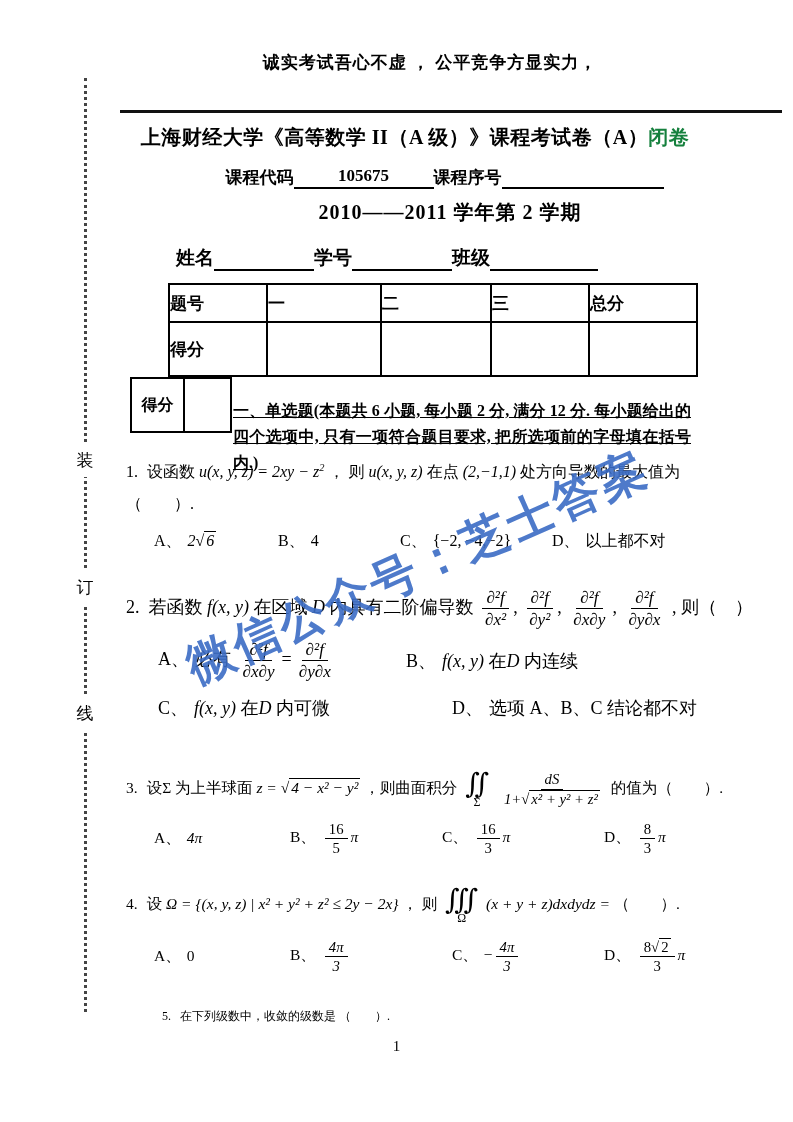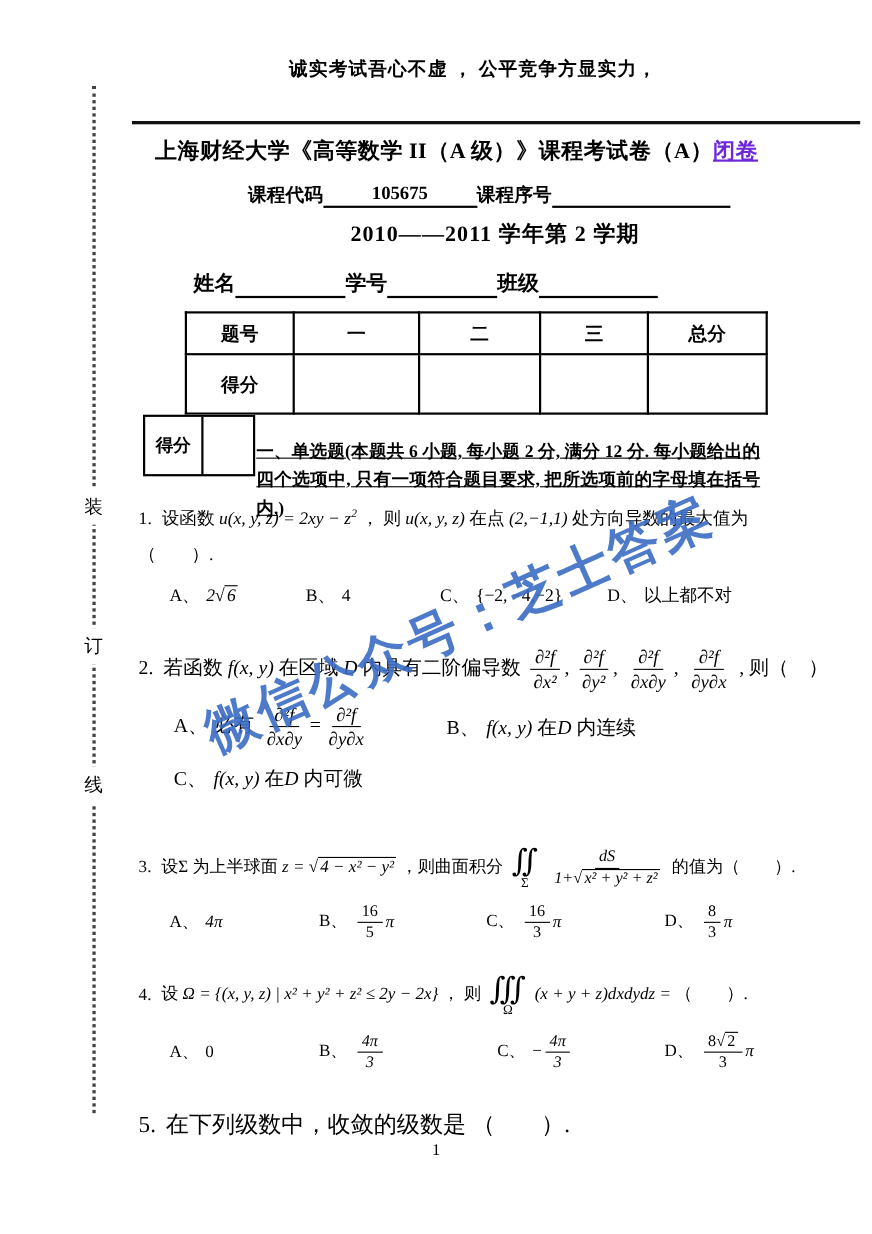--- a/index.html
+++ b/index.html
@@ -10,54 +10,54 @@
   .binding{position:absolute;left:84px;top:78px;height:934px;border-left:3px dotted #444;z-index:1;}
   .bchar{position:absolute;left:73px;width:24px;text-align:center;background:#fff;
          font-size:17px;padding:5px 0;z-index:2;}
 
   
   .motto{position:absolute;top:50px;left:90px;width:680px;text-align:center;
          font-weight:bold;font-size:17px;line-height:1.55;letter-spacing:1px;}
   .rule{position:absolute;top:110px;left:120px;width:662px;height:3px;background:#111;}
   .title{position:absolute;top:124px;left:70px;width:690px;text-align:center;
          font-size:20px;font-weight:bold;letter-spacing:0.5px;}
-  .red{color:#6d28d9;text-decoration:underline;}
+  .red{color:#15803d;}
   .courseline{position:absolute;top:166px;left:0;width:100%;text-align:center;
               font-size:17px;font-weight:bold;padding-left:48px;}
   .blank{display:inline-block;border-bottom:2.5px solid #000;height:21px;
          vertical-align:bottom;text-align:center;}
   .w140{width:140px;} .w160{width:162px;} .w100{width:100px;} .w108{width:108px;}
   .semester{position:absolute;top:199px;left:120px;width:660px;text-align:center;
             font-size:20px;font-weight:bold;letter-spacing:1px;}
   .nameline{position:absolute;top:245px;left:176px;font-size:19px;font-weight:bold;}
 
   
   table.scoretable{position:absolute;top:283px;left:168px;border-collapse:collapse;}
-  table.scoretable td{border:2.5px solid #000;text-align:center;font-weight:bold;
+  table.scoretable td{border:2.5px solid #000;text-align:left;font-weight:bold;
                       font-size:17px;padding:0;margin-left:12px;}
   .tr-head td{height:36px;}
   .tr-score td{height:52px;}
   .c0{width:96px;} .c1{width:112px;} .c2{width:108px;} .c3{width:96px;} .c4{width:106px;}
 
   
   .scorebox{position:absolute;top:377px;left:130px;width:102px;height:56px;
             border:2.5px solid #000;box-sizing:border-box;display:flex;background:#fff;}
   .sb-label{width:51px;border-right:2.5px solid #000;display:flex;align-items:center;
             justify-content:center;font-weight:bold;font-size:16px;}
   .sb-value{flex:1;}
   .sec1{position:absolute;top:398px;left:233px;width:458px;font-size:16px;
         font-weight:bold;line-height:1.62;text-align:justify;text-decoration:underline;}
 
   
   .q{position:absolute;left:126px;}
   .q1{top:460px;width:578px;font-size:16px;}
   .q2{top:587px;width:640px;font-size:18px;}
   .q3{top:770px;width:650px;font-size:15.5px;}
   .q4{top:886px;width:655px;font-size:15.5px;}
-  .q5{top:1008px;width:560px;font-size:21px;}
+  .q5{top:1008px;width:560px;font-size:12px;margin-left:36px;}
   .stem{line-height:1.5;}
   .nowrap{white-space:nowrap;}
   .parenline{margin-top:10px;}
   .qnum{margin-right:9px;}
   .olabel{margin-right:6px;}
   .opts{display:grid;align-items:center;}
   .opts-q1{margin-top:16px;padding-left:28px;grid-template-columns:124px 122px 152px auto;}
   .opts-q2a{margin-top:8px;padding-left:32px;grid-template-columns:248px auto;}
   .opts-q2b{margin-top:14px;padding-left:32px;grid-template-columns:248px auto;gap:46px;}
   .opts-q3{margin-top:12px;padding-left:28px;grid-template-columns:136px 152px 162px auto;}
@@ -192,20 +192,21 @@
             <span class="den">∂x∂y</span>
           </span><span>=</span><span class="frac it">
             <span class="num">∂²f</span>
             <span class="den">∂y∂x</span>
           </span>
       </span>
       <span><span class="olabel">B、</span><span class="it">f(x, y)</span> <span>在</span><span class="it">D</span> <span>内连续</span></span>
     </div>
     <div class="opts opts-q2b">
       <span><span class="olabel">C、</span><span class="it">f(x, y)</span> <span>在</span><span class="it">D</span> <span>内可微</span></span>
+      <span><span class="olabel">D、</span><span>选项 A、B、C 结论都不对</span></span>
     </div>
   </div>
 
   <div class="q q3">
     <div class="stem nowrap">
       <span class="qnum">3.</span><span>设Σ 为上半球面</span>
       <span class="it">z =</span>
       <span class="sqrt"><span class="sym">√</span><span class="rad it">4 − x² − y²</span></span>
       <span>，则曲面积分</span>
       <span class="bigint">

